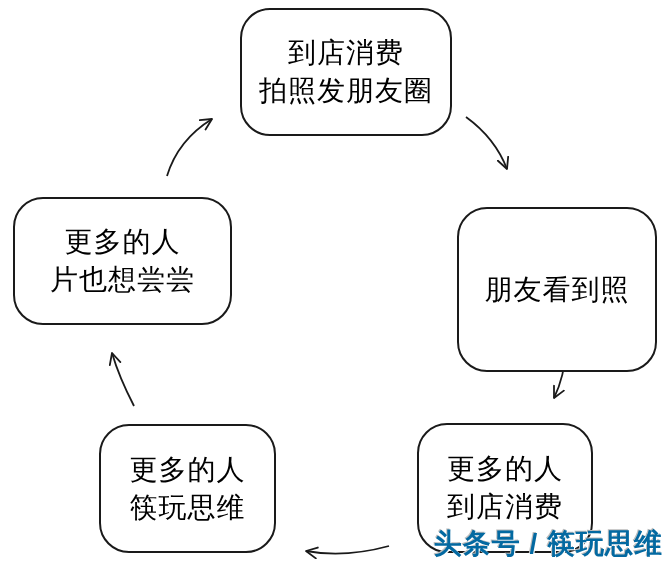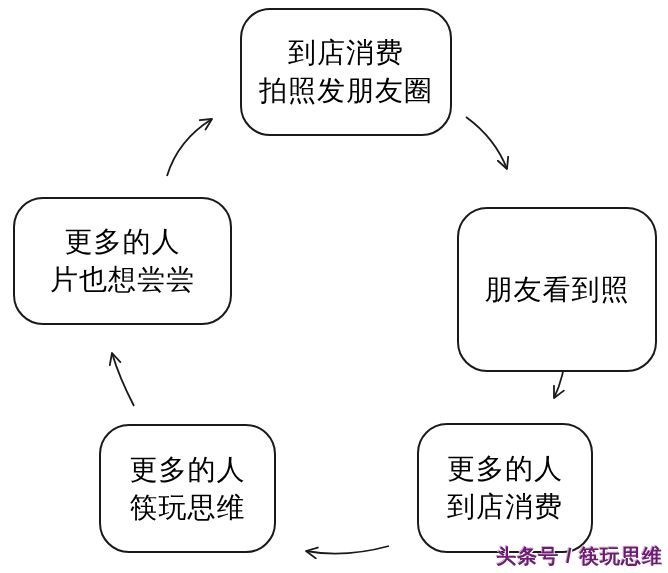--- a/index.html
+++ b/index.html
@@ -43,26 +43,26 @@
   .arrows-layer {
     position: absolute;
     left: 0; top: 0;
     width: 668px;
     height: 573px;
     z-index: 1;
   }
   .watermark {
     position: absolute;
     right: 5px;
-    bottom: 3px;
+    bottom: 10px;
     z-index: 3;
-    font-size: 20px;
+    font-size: 28px;
     font-weight: bold;
     letter-spacing: 1px;
-    color: #701a75;
+    color: #0369a1;
     text-shadow: 1px 1px 0 #ffffff, -1px -1px 0 #bdbdbd;
     white-space: nowrap;
   }
 </style>
 </head>
 <body>
 
 <div class="canvas">
 
   <svg class="arrows-layer" viewBox="0 0 668 573" xmlns="http://www.w3.org/2000/svg">

